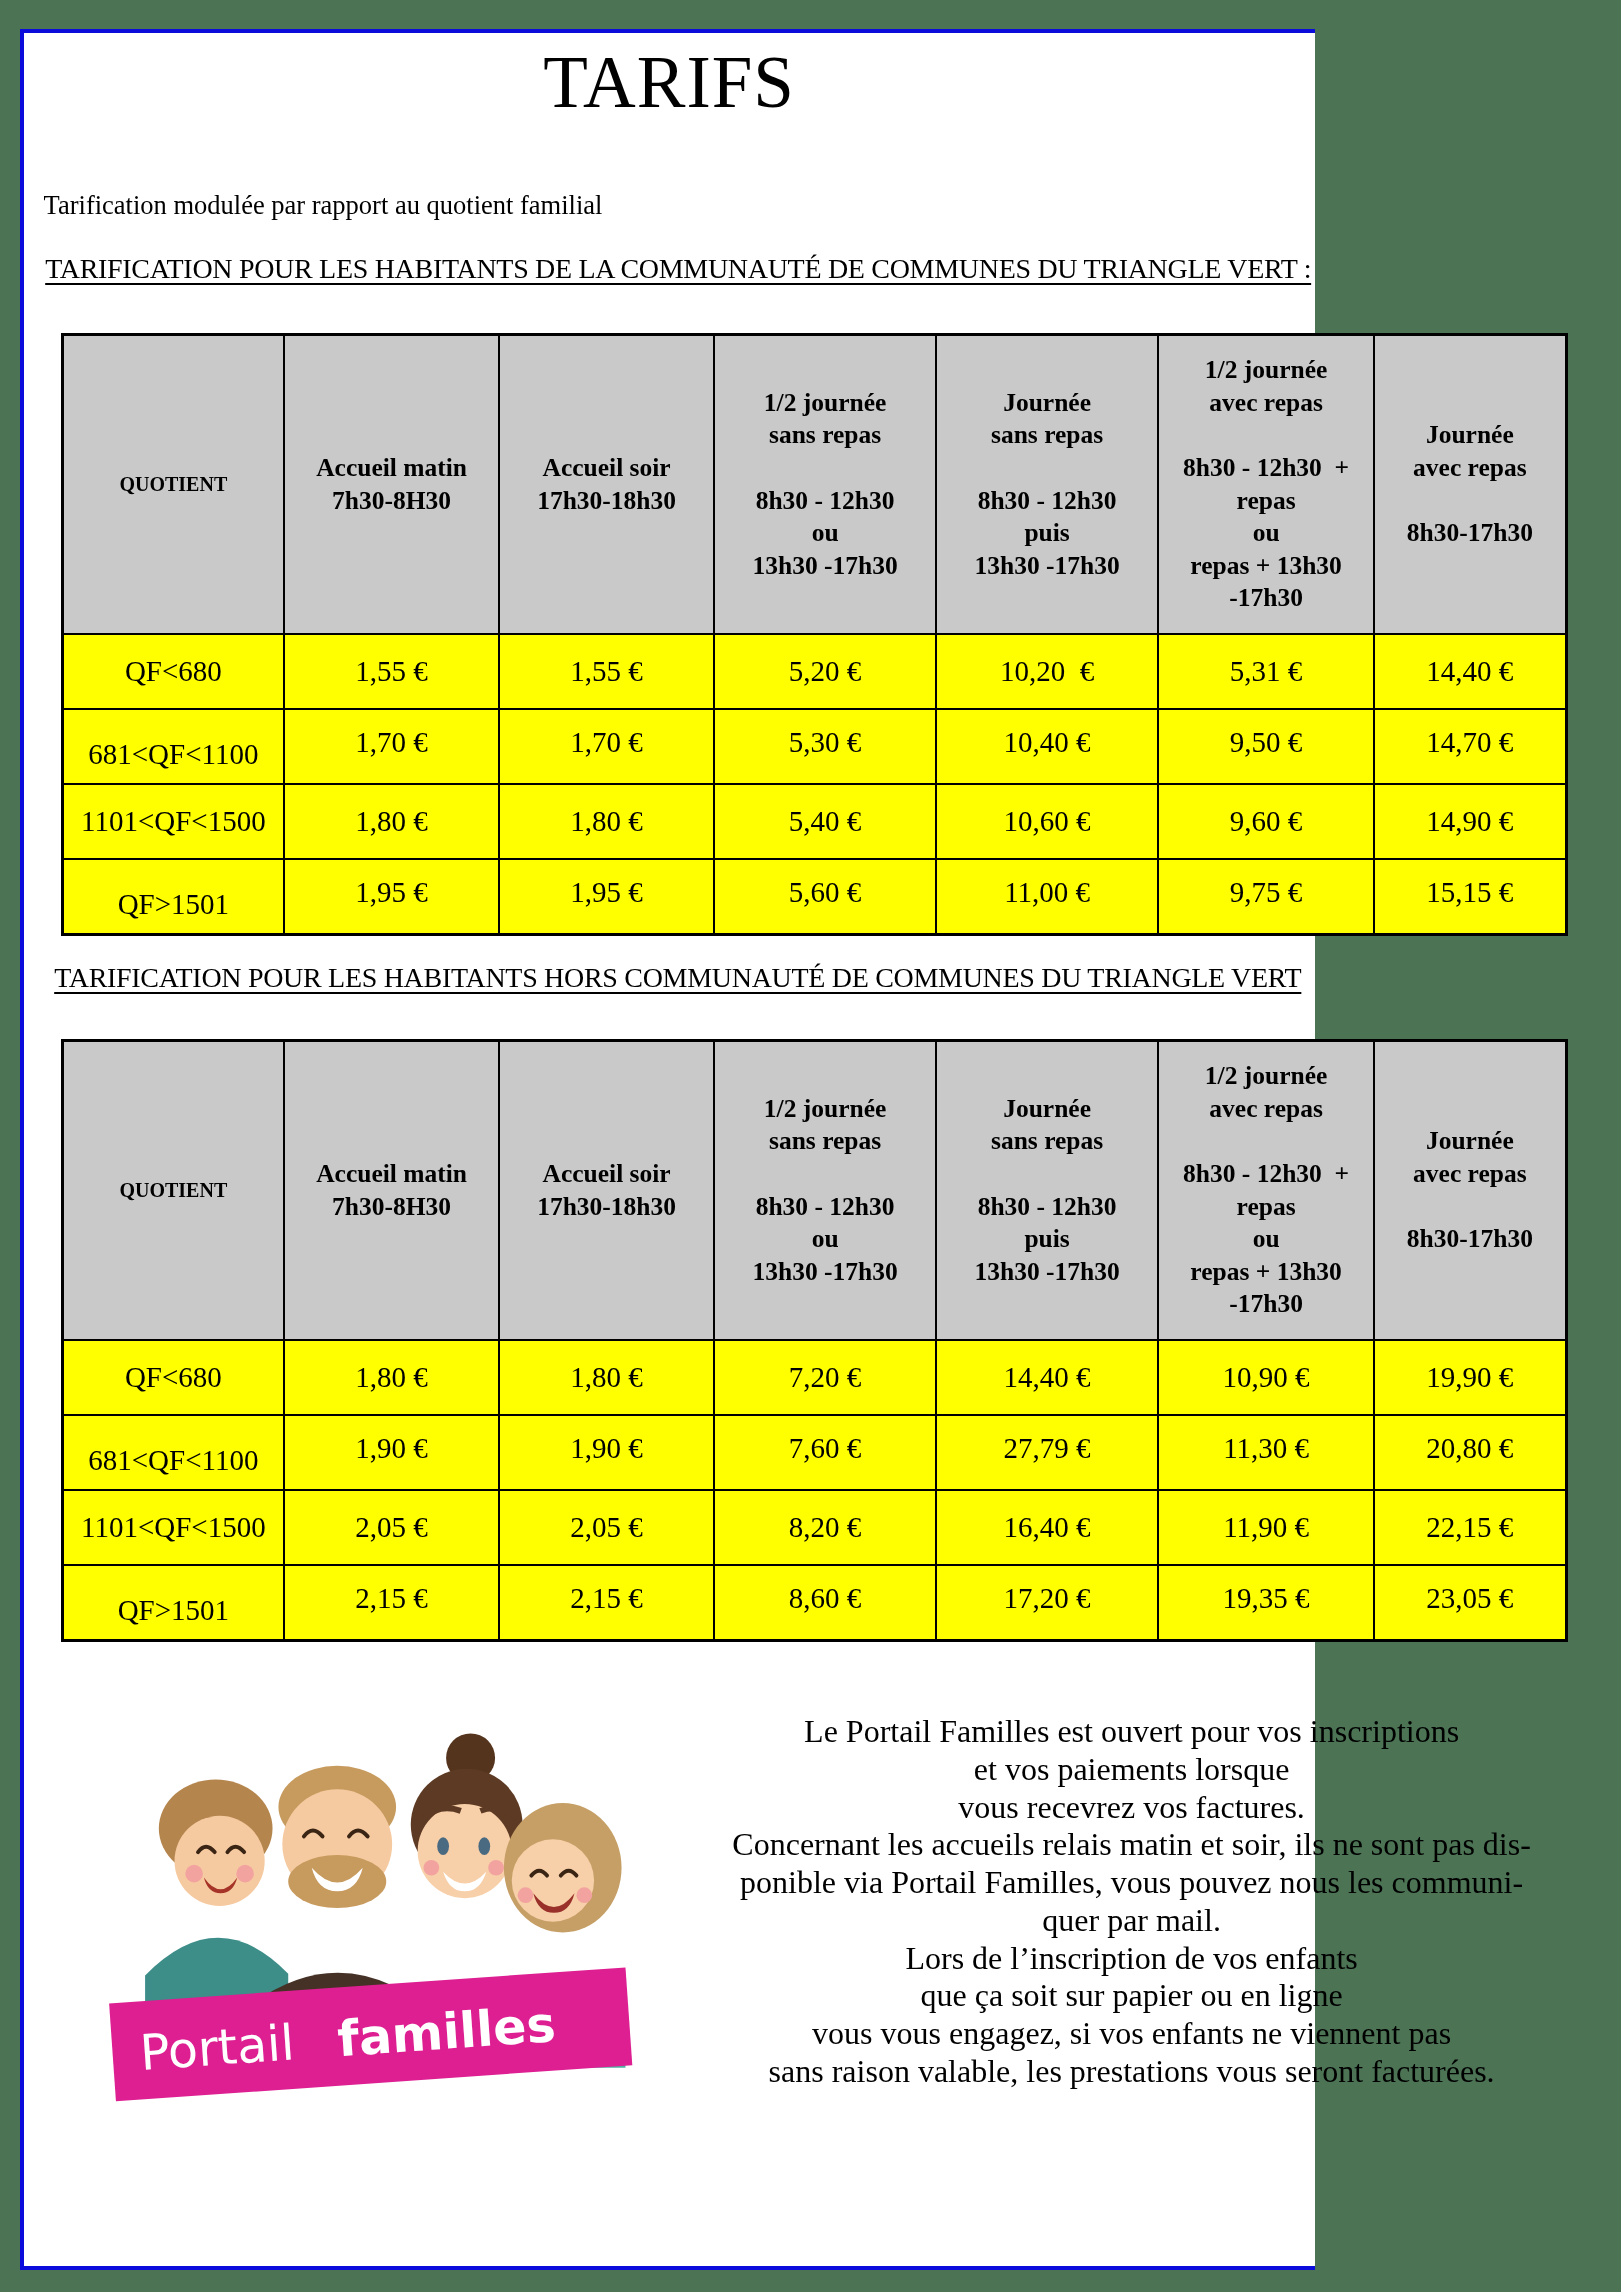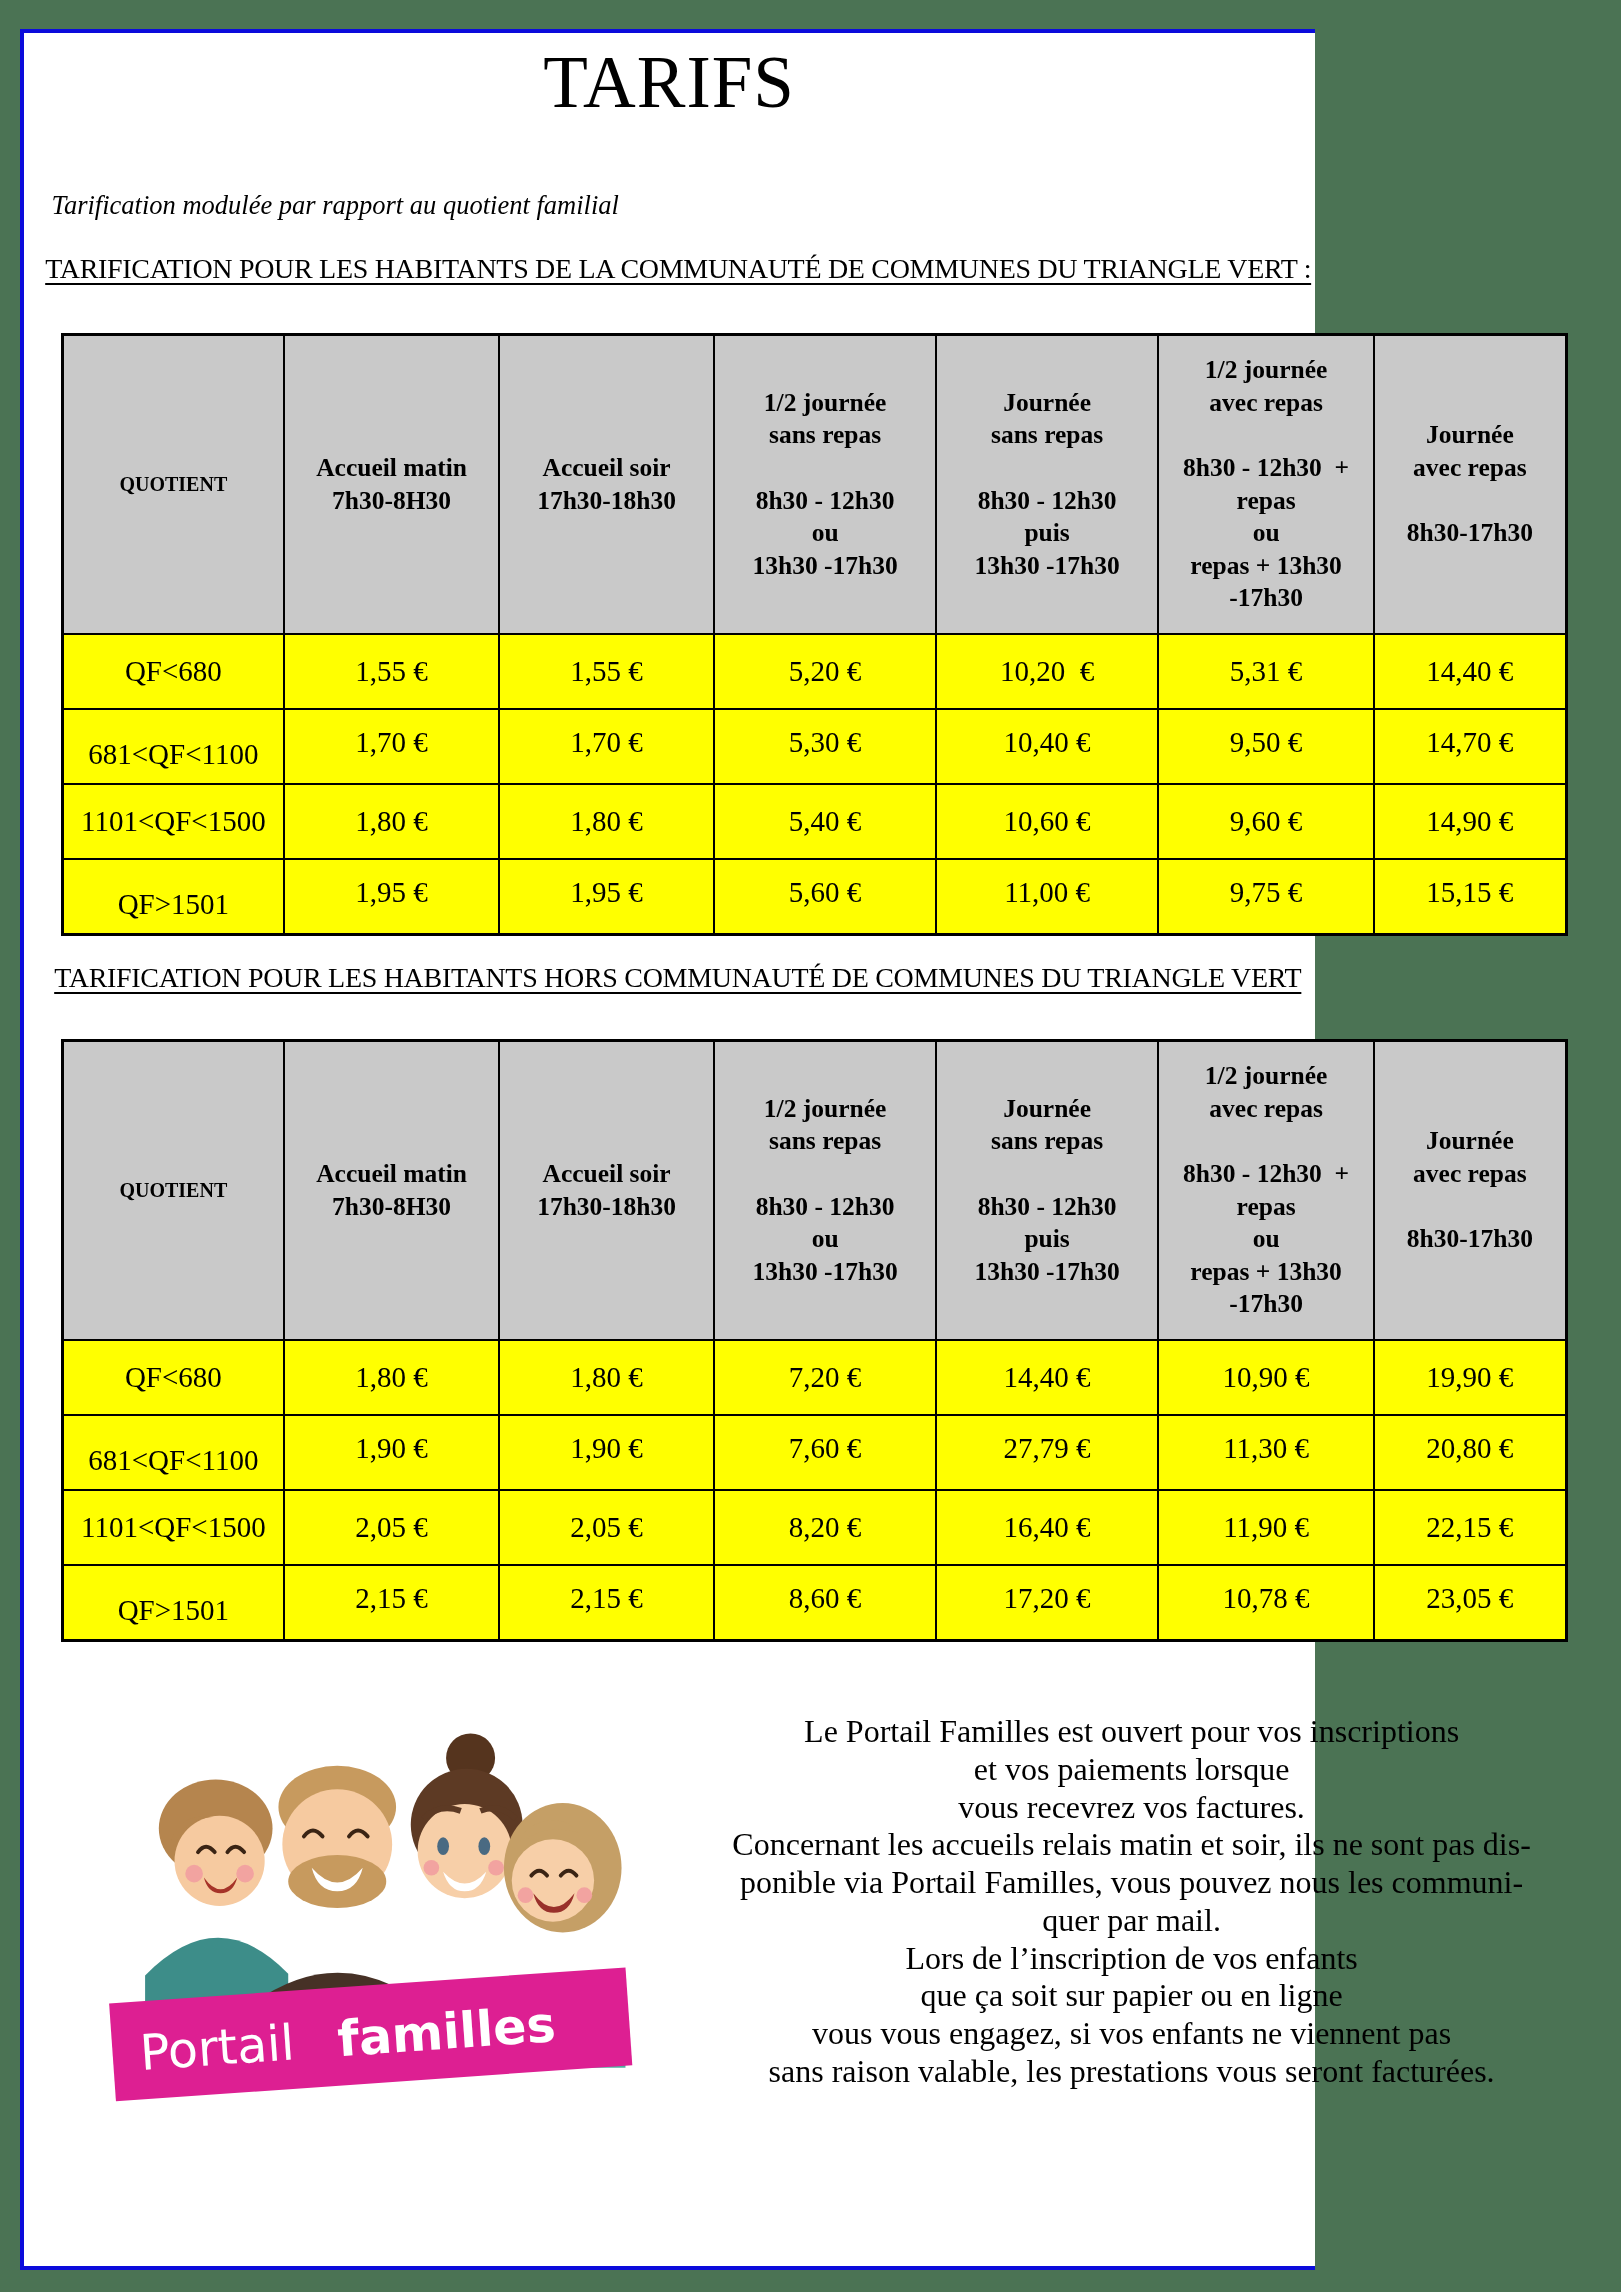--- a/index.html
+++ b/index.html
@@ -26,23 +26,22 @@
     border:4.9px solid var(--border-blue);
     border-right:none;
   }
   .title{
     position:absolute; left:0; right:0; top:7.8px;
     text-align:center;
     font-size:73px; font-weight:normal;
     letter-spacing:1px;
   }
   .subtitle{
-    position:absolute; left:28px; top:157px;
+    position:absolute; left:20px; top:157px;
     font-size:26.5px;
-    font-style:italic;
   }
   .section-heading{
     position:absolute; left:21.6px;
     font-size:28px; font-weight:normal;
     text-decoration:underline;
     text-underline-offset:4.9px;
     letter-spacing:-0.3px;
     white-space:nowrap;
   }
   .h1pos{ top:220px; }
@@ -262,21 +261,21 @@
           <td>16,40 €</td>
           <td>11,90 €</td>
           <td>22,15 €</td>
         </tr>
         <tr>
           <td>QF&gt;1501</td>
           <td>2,15 €</td>
           <td>2,15 €</td>
           <td>8,60 €</td>
           <td>17,20 €</td>
-          <td>10,78 €</td>
+          <td>19,35 €</td>
           <td>23,05 €</td>
         </tr>
       </tbody>
   </table>
 
   <div class="illustration">
     <svg viewBox="0 0 560 420" width="549" height="412">
 
       <g>
         <ellipse cx="118" cy="132" rx="58" ry="50" fill="#b5854e"></ellipse>

